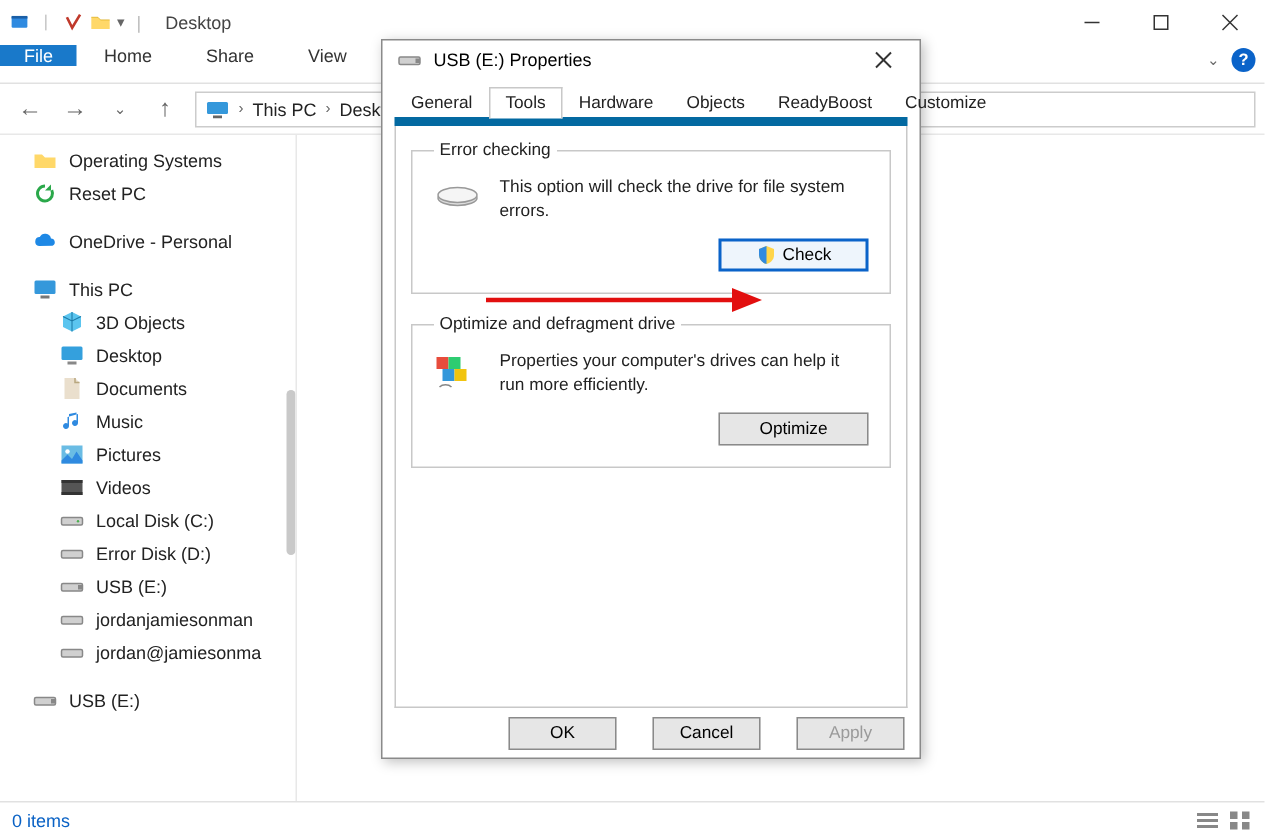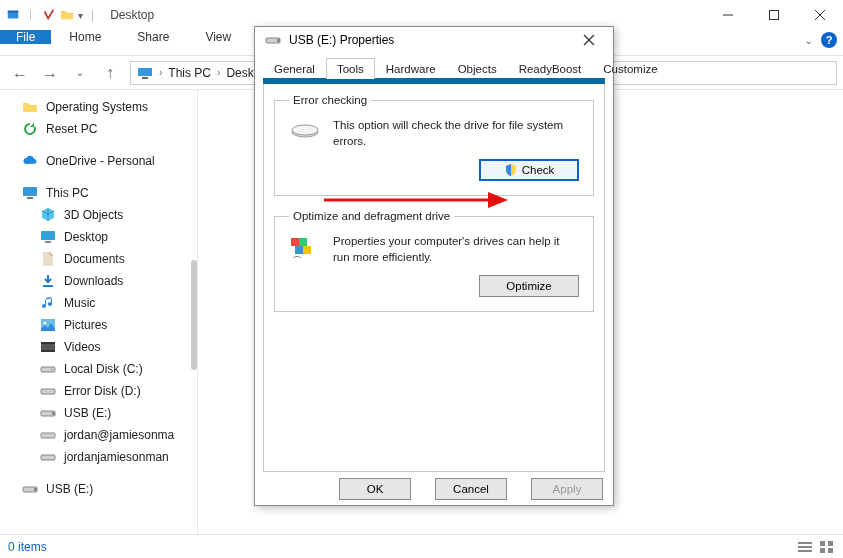--- a/index.html
+++ b/index.html
@@ -292,29 +292,20 @@
             <svg viewBox="0 0 16 16">
               <path d="M3 1h7l3 3v11H3z" fill="#eadfcd"></path>
               <path d="M10 1v3h3" fill="none" stroke="#b8a77f"></path>
             </svg>
           </span>
         <span class="lbl">Documents</span>
       </div>
       <div class="tree-item tree-sub">
         <span class="ico">
             <svg viewBox="0 0 16 16">
-              <path d="M8 2v7M5 6l3 3 3-3" stroke="#2779c8" stroke-width="2" fill="none"></path>
-              <rect x="3" y="12" width="10" height="2" fill="#2779c8"></rect>
-            </svg>
-          </span>
-        <span class="lbl">Downloads</span>
-      </div>
-      <div class="tree-item tree-sub">
-        <span class="ico">
-            <svg viewBox="0 0 16 16">
               <path d="M6 3v8a2 2 0 1 1-1-1.7V5l7-2v6a2 2 0 1 1-1-1.7V2z" fill="#2f8ae0"></path>
             </svg>
           </span>
         <span class="lbl">Music</span>
       </div>
       <div class="tree-item tree-sub">
         <span class="ico">
             <svg viewBox="0 0 16 16">
               <rect x="1" y="2" width="14" height="12" fill="#6abce4"></rect>
               <circle cx="5" cy="6" r="1.5" fill="#fff"></circle>
@@ -359,29 +350,29 @@
             </svg>
           </span>
         <span class="lbl">USB (E:)</span>
       </div>
       <div class="tree-item tree-sub">
         <span class="ico">
             <svg viewBox="0 0 16 16">
               <rect x="1" y="6" width="14" height="5" rx="1" fill="#d0d0d0" stroke="#888"></rect>
             </svg>
           </span>
+        <span class="lbl">jordanjamiesonman</span>
+      </div>
+      <div class="tree-item tree-sub">
+        <span class="ico">
+            <svg viewBox="0 0 16 16">
+              <rect x="1" y="6" width="14" height="5" rx="1" fill="#d0d0d0" stroke="#888"></rect>
+            </svg>
+          </span>
         <span class="lbl">jordan@jamiesonma</span>
-      </div>
-      <div class="tree-item tree-sub">
-        <span class="ico">
-            <svg viewBox="0 0 16 16">
-              <rect x="1" y="6" width="14" height="5" rx="1" fill="#d0d0d0" stroke="#888"></rect>
-            </svg>
-          </span>
-        <span class="lbl">jordanjamiesonman</span>
       </div>
 
       <div class="tree-item gap">
         <span class="ico">
             <svg viewBox="0 0 16 16">
               <rect x="1" y="6" width="14" height="5" rx="1" fill="#d0d0d0" stroke="#888"></rect>
               <rect x="12" y="7" width="3" height="3" fill="#888"></rect>
             </svg>
           </span>
         <span class="lbl">USB (E:)</span>

